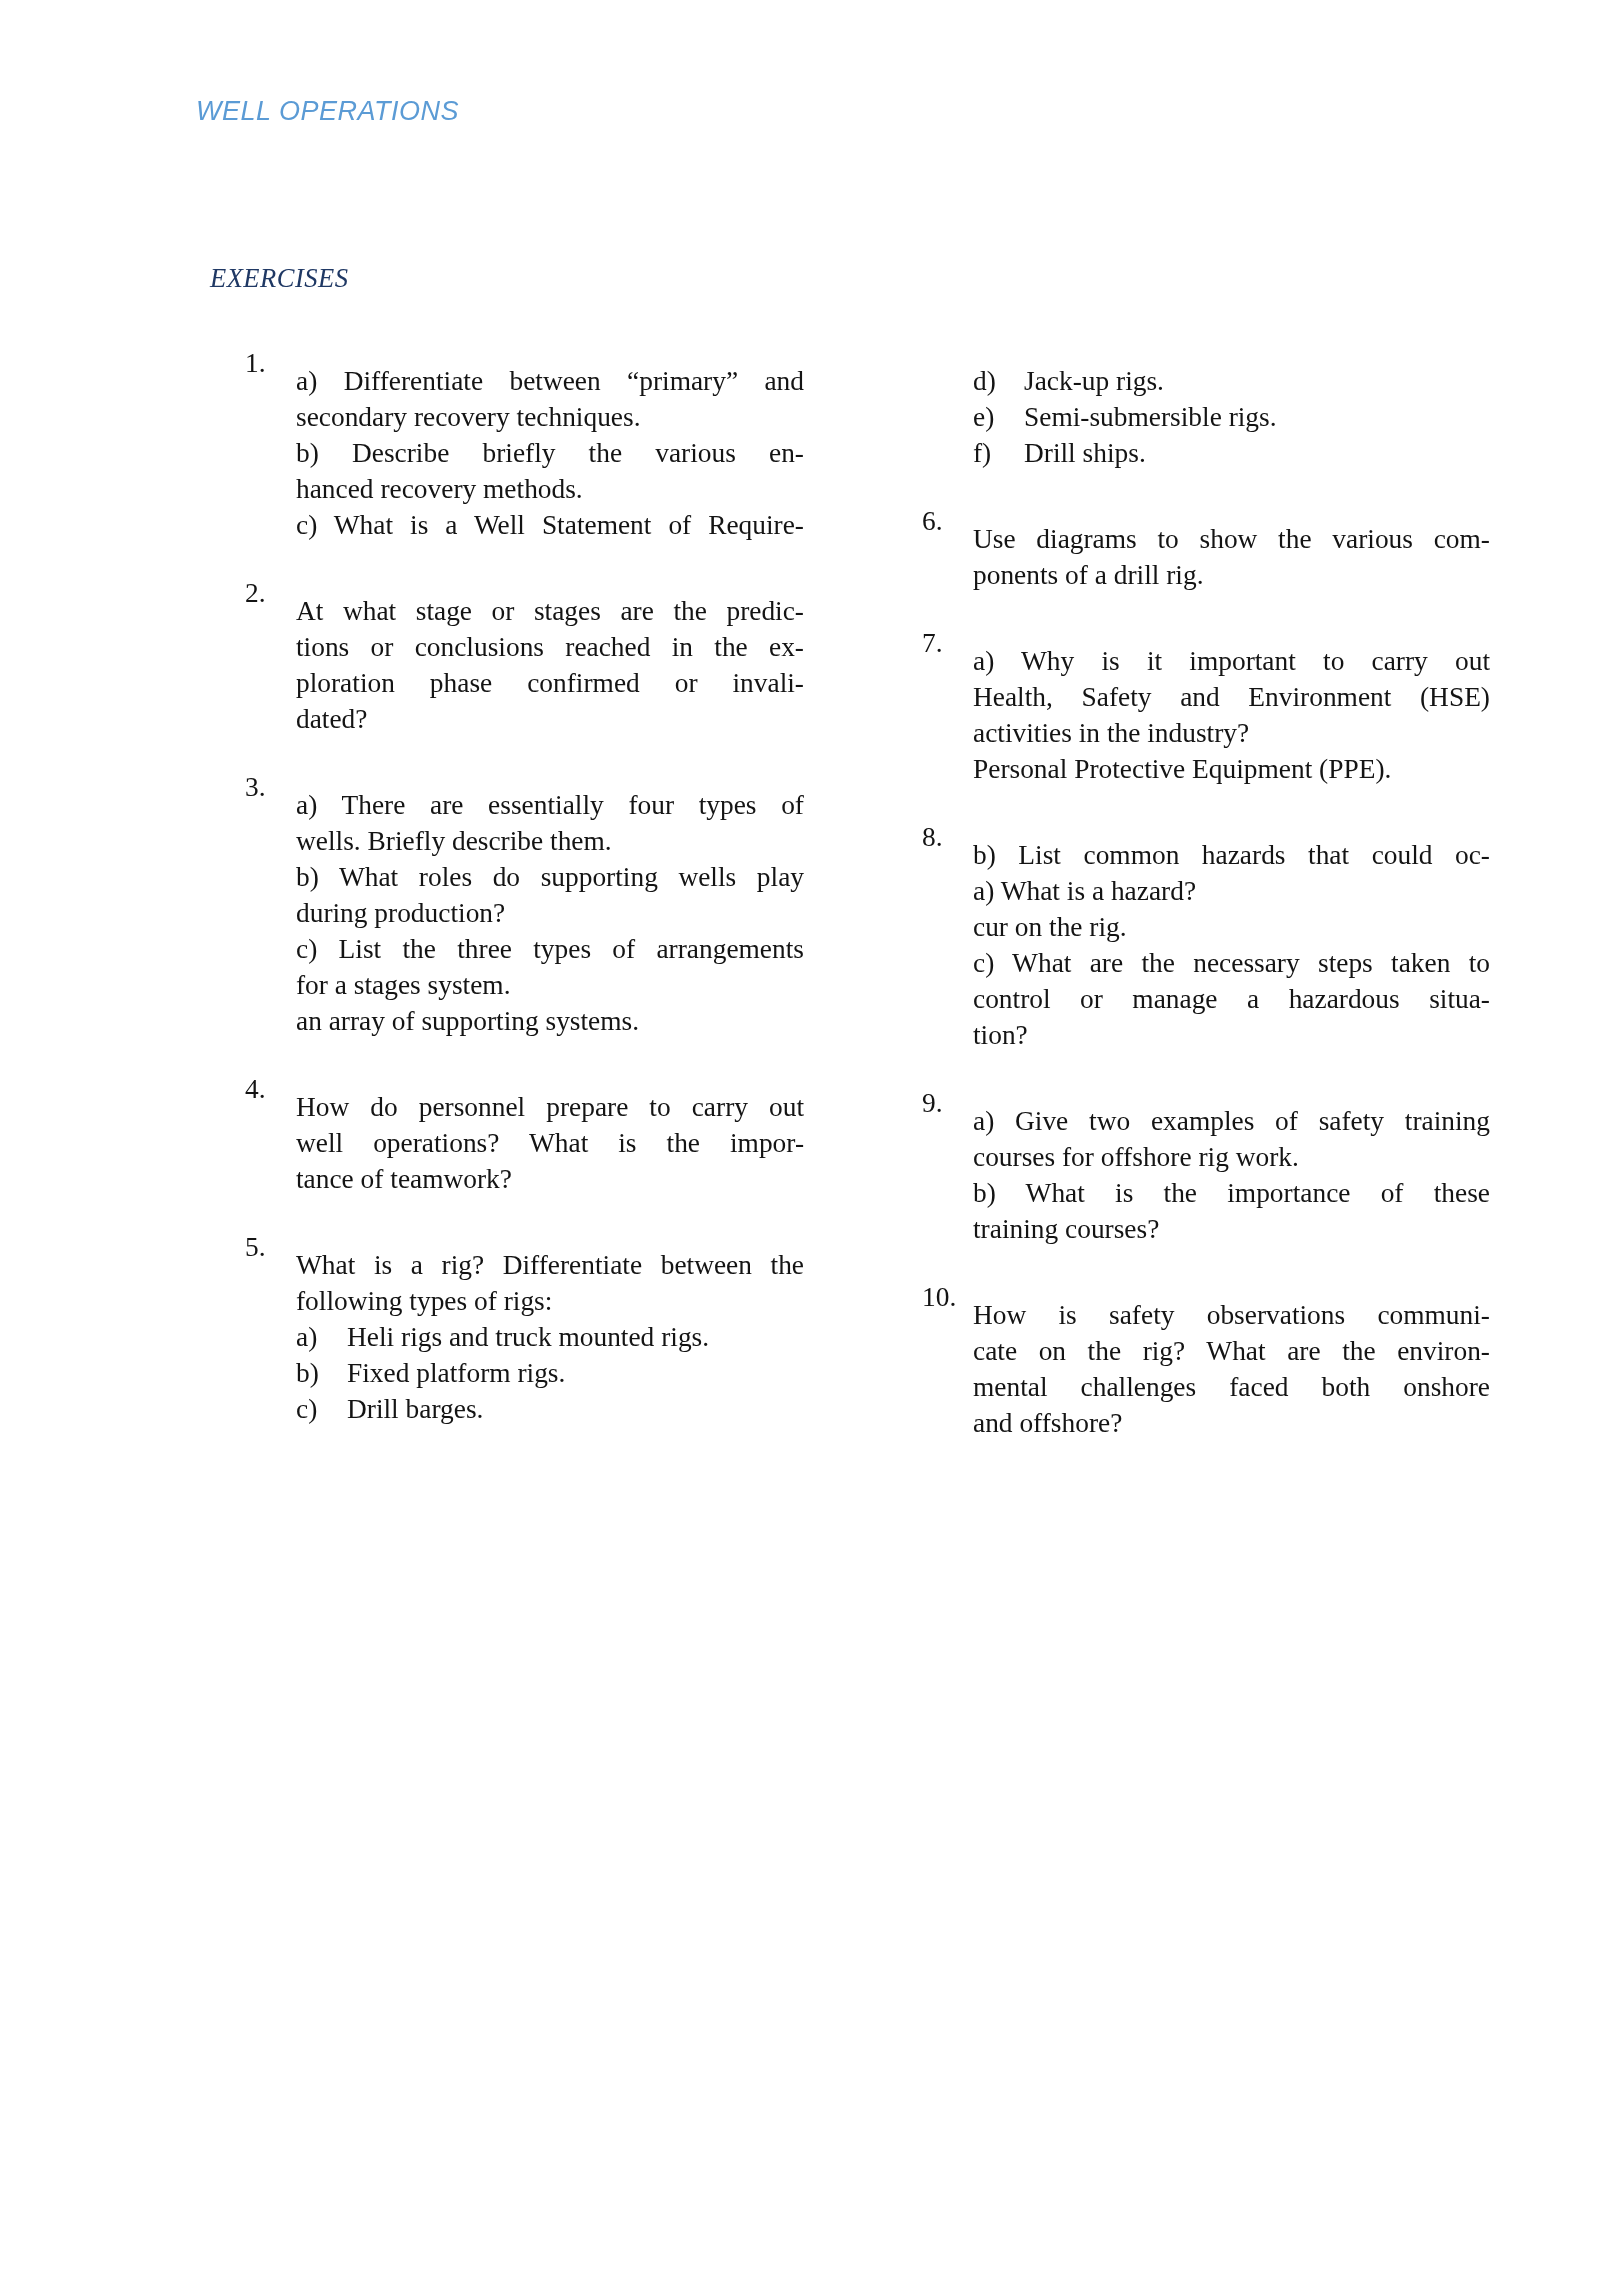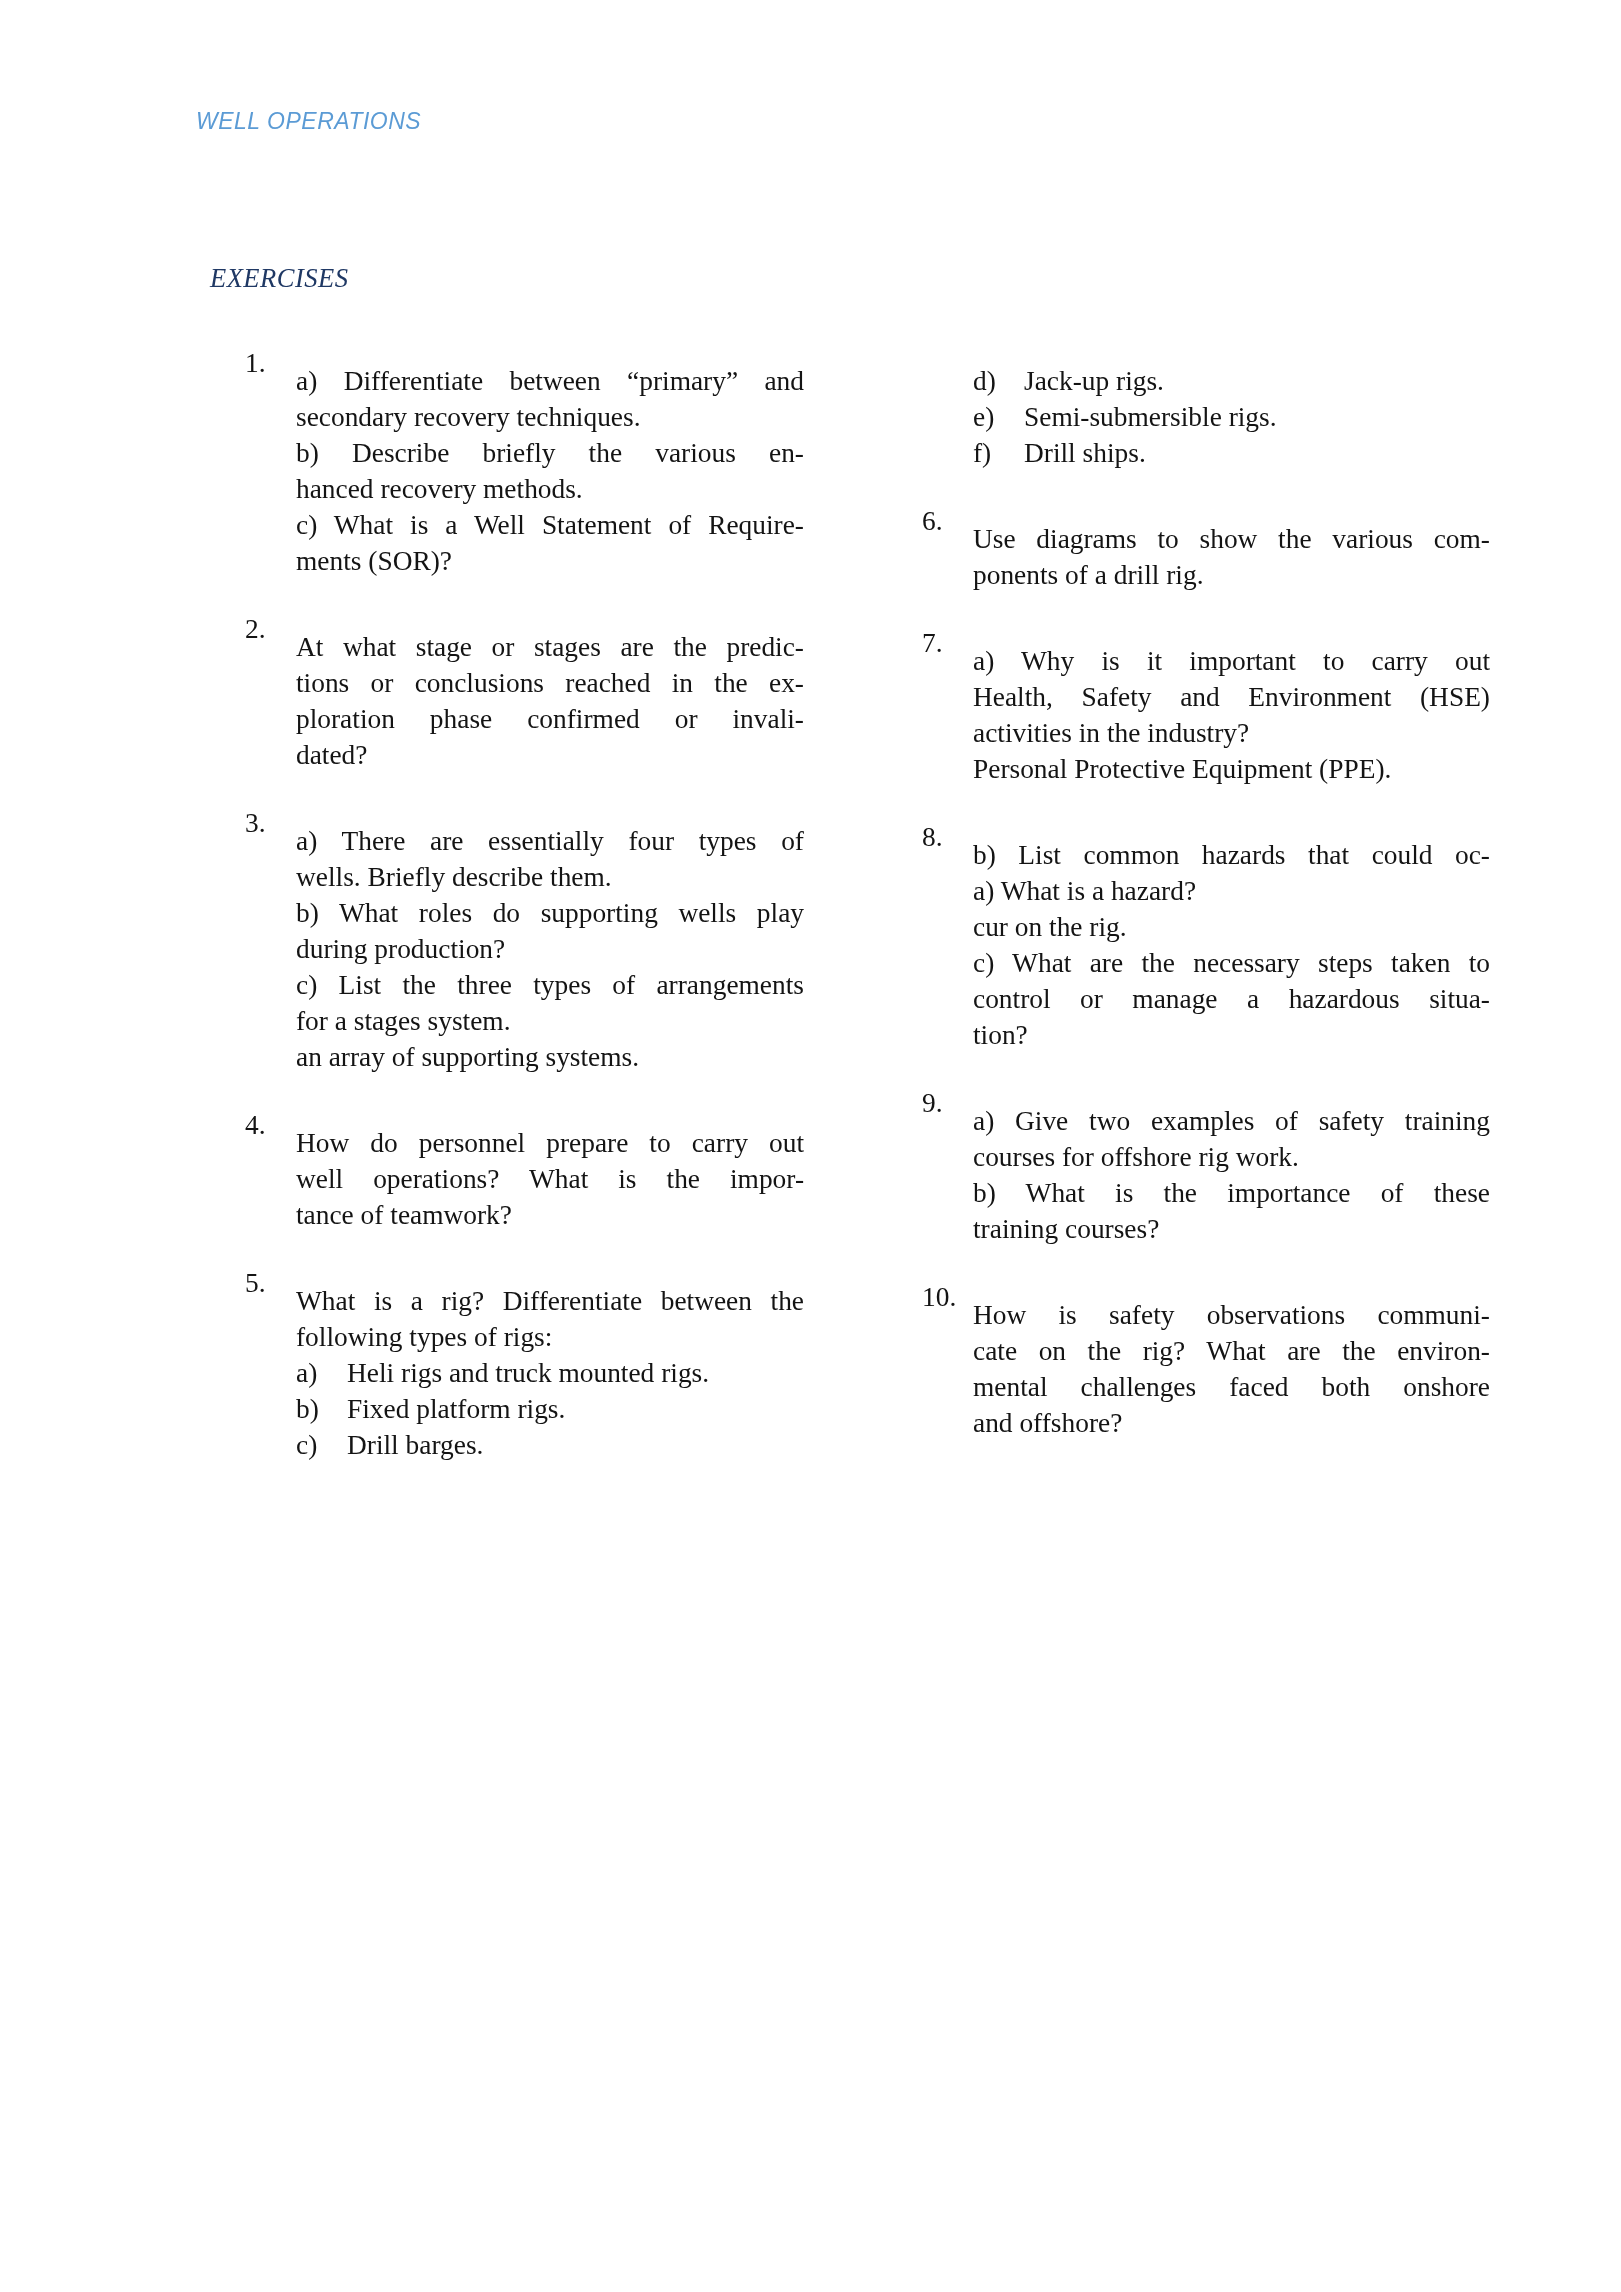--- a/index.html
+++ b/index.html
@@ -17,24 +17,24 @@
   .page{
     position:relative;
     width:1621px;
     height:2293px;
     background:var(--page-bg);
     overflow:hidden;
   }
   .page-header{
     position:absolute;
     left:196px;
-    top:108px;
+    top:96px;
     font-family:"Liberation Sans", sans-serif;
     font-style:italic;
-    font-size:23px;
+    font-size:27px;
     letter-spacing:0.5px;
     color:var(--header-blue);
   }
   .exercises-heading{
     position:absolute;
     left:210px;
     top:263px;
     font-family:"Liberation Serif", serif;
     font-weight:normal;
     font-style:italic;
@@ -101,21 +101,20 @@
   <div class="columns">
     <div class="col col-left" id="col-left">
         <div class="question">
           <span class="qnum">1.</span>
           <div class="qbody">
             <div class="line justify">a) Differentiate between “primary” and</div>
             <div class="line">secondary recovery techniques.</div>
             <div class="line justify">b) Describe briefly the various en-</div>
             <div class="line">hanced recovery methods.</div>
             <div class="line justify">c) What is a Well Statement of Require-</div>
-            <div class="line">ments (SOR)?</div>
           </div>
         </div>
         <div class="question">
           <span class="qnum">2.</span>
           <div class="qbody">
             <div class="line justify">At what stage or stages are the predic-</div>
             <div class="line justify">tions or conclusions reached in the ex-</div>
             <div class="line justify">ploration phase confirmed or invali-</div>
             <div class="line">dated?</div>
           </div>

